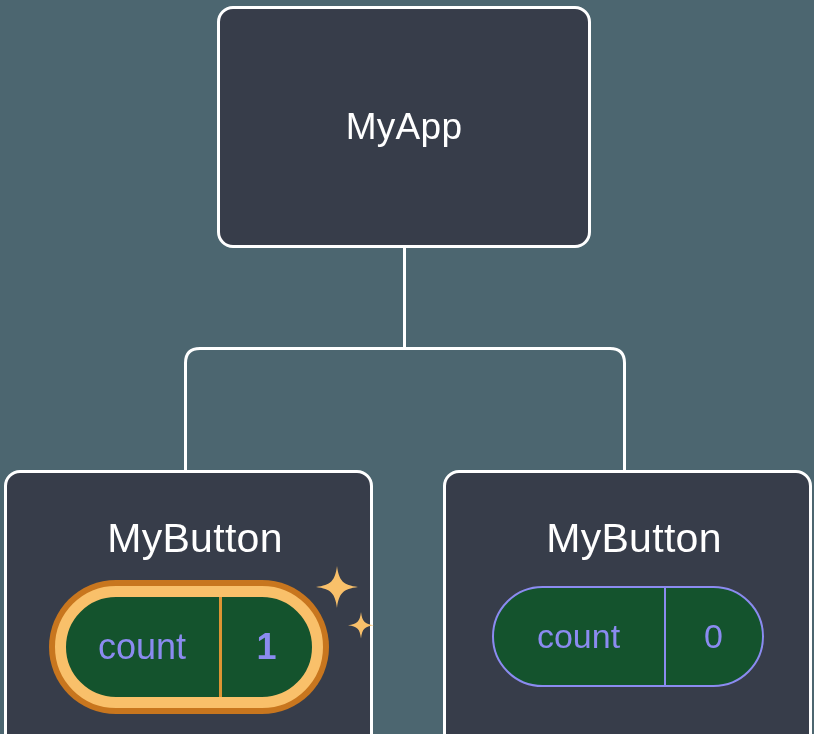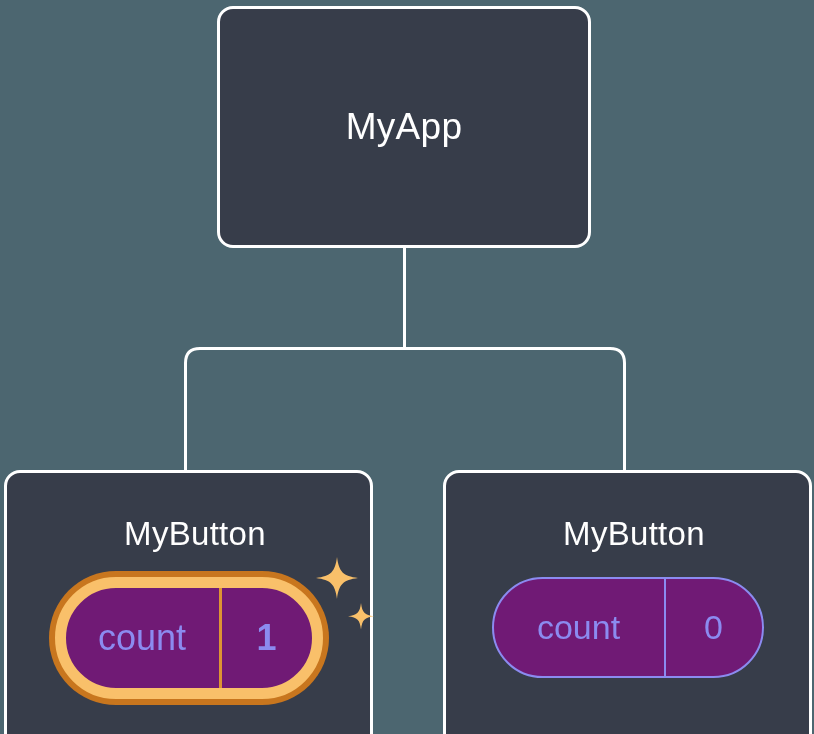--- a/index.html
+++ b/index.html
@@ -66,39 +66,39 @@
   .node-title {
     color: #ffffff;
     letter-spacing: 0.3px;
     white-space: nowrap;
   }
   .node-root .node-title {
     font-size: 37px;
     font-weight: 400;
   }
   .node-child .node-title {
-    font-size: 33px;
+    font-size: 41px;
     font-weight: 400;
     margin-left: 13px;
   }
 
   
   .pill-wrap {
     position: relative;
     margin-top: 24px;
     display: flex;
     align-items: center;
     justify-content: center;
   }
 
   .pill {
     box-sizing: border-box;
     display: flex;
     align-items: stretch;
-    background: #701a75;
+    background: #14532d;
     color: #8b8bf0;
   }
 
   
   .pill-plain {
     width: 272px;
     height: 101px;
     border: 2px solid #8b8bf0;
     border-radius: 52px;
   }

